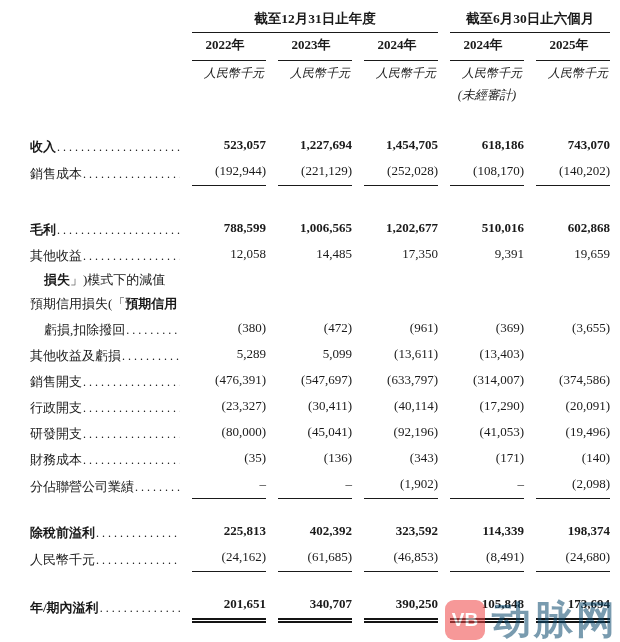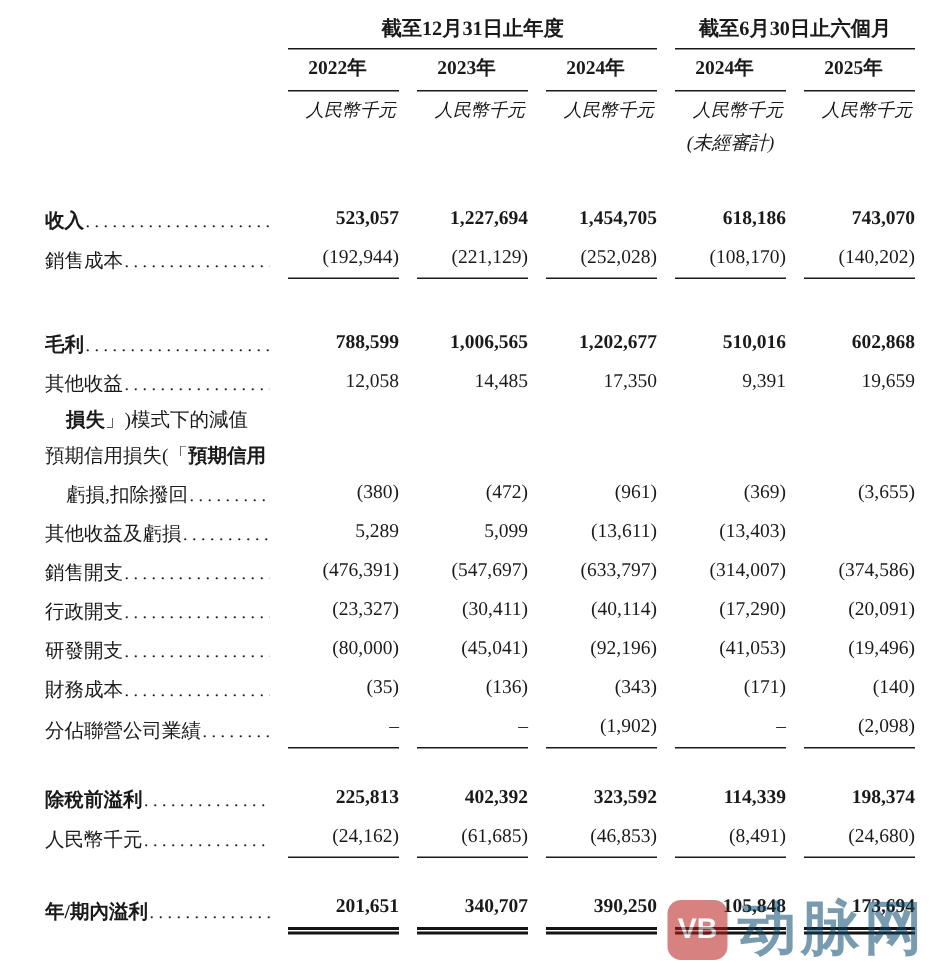--- a/index.html
+++ b/index.html
@@ -98,21 +98,21 @@
     right:2px;
     bottom:2px;
     display:flex;
     align-items:center;
     gap:7px;
     opacity:0.55;
     pointer-events:none;
   }
   .wm-logo{
     width:40px;height:40px;
-    background:#b91c1c;
+    background:#ef4444;
     border-radius:9px;
     color:#ffffff;
     font-weight:bold;
     font-size:19px;
     display:flex;align-items:center;justify-content:center;
     font-family:"Liberation Sans",sans-serif;
   }
   .wm-text{
     color:#0c4a6e;
     font-size:39px;

